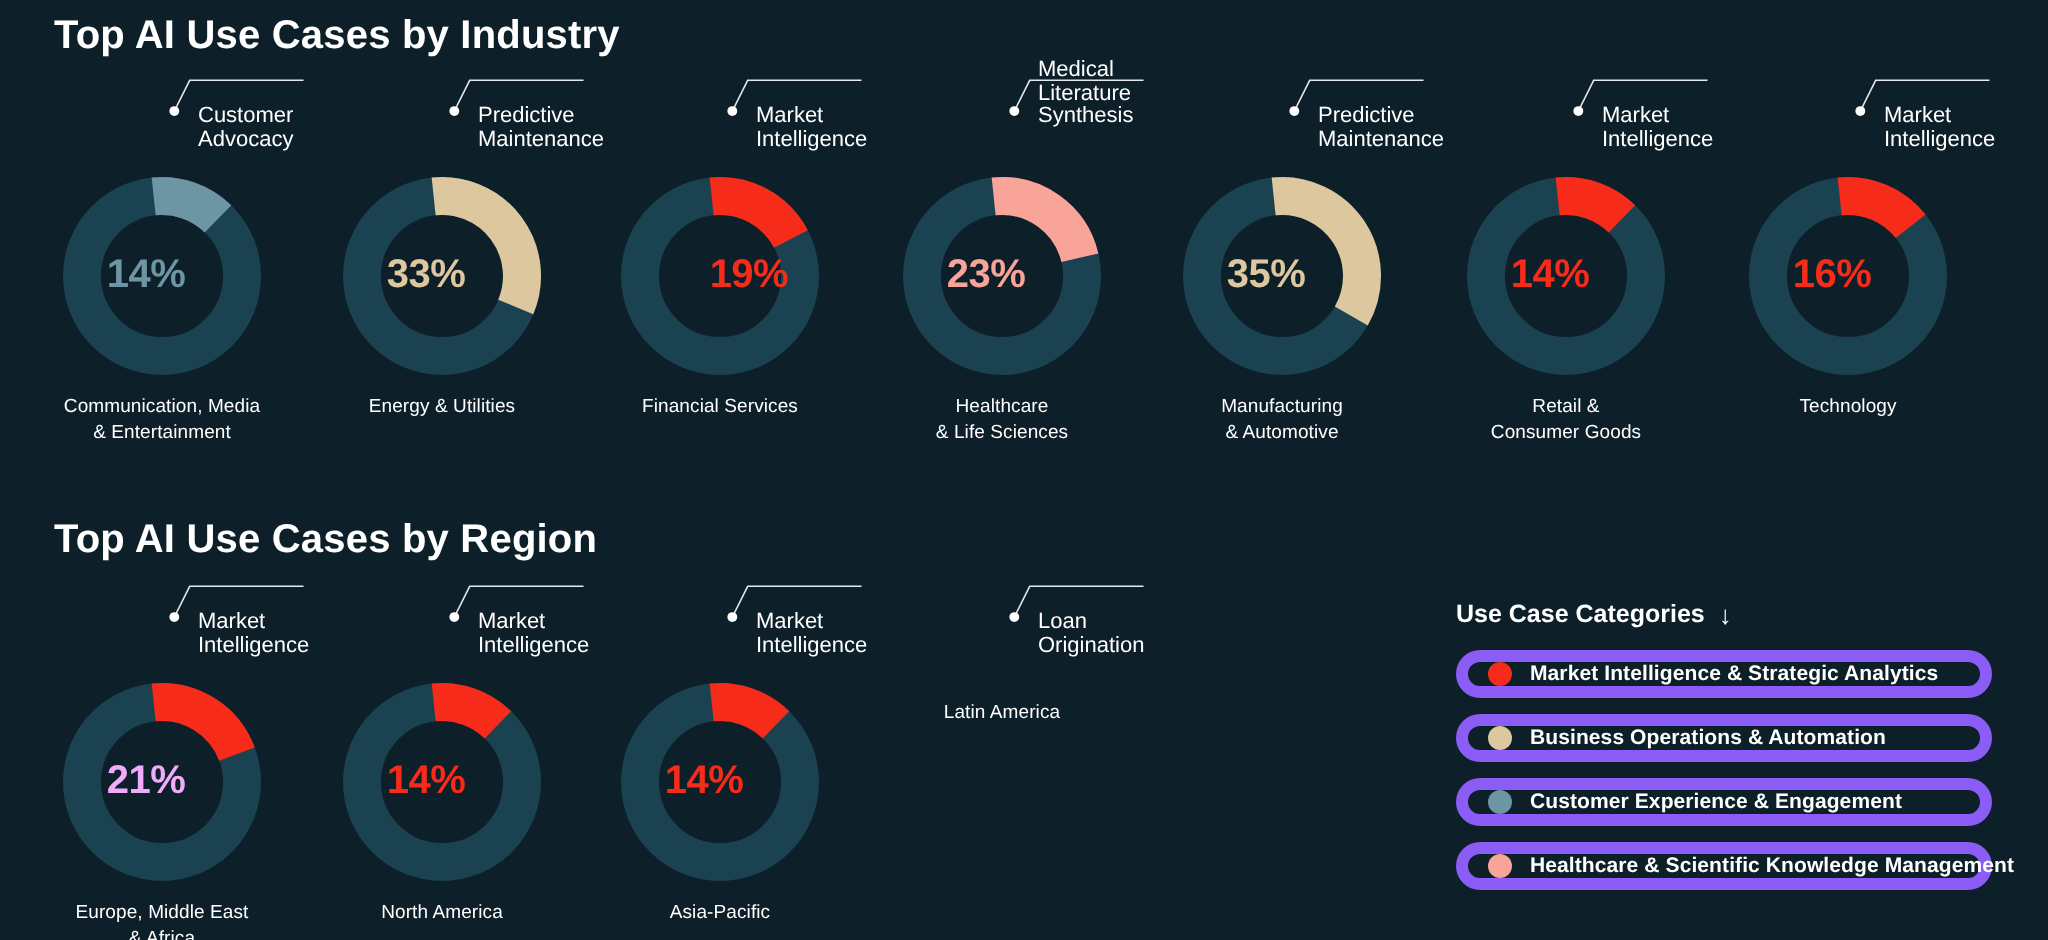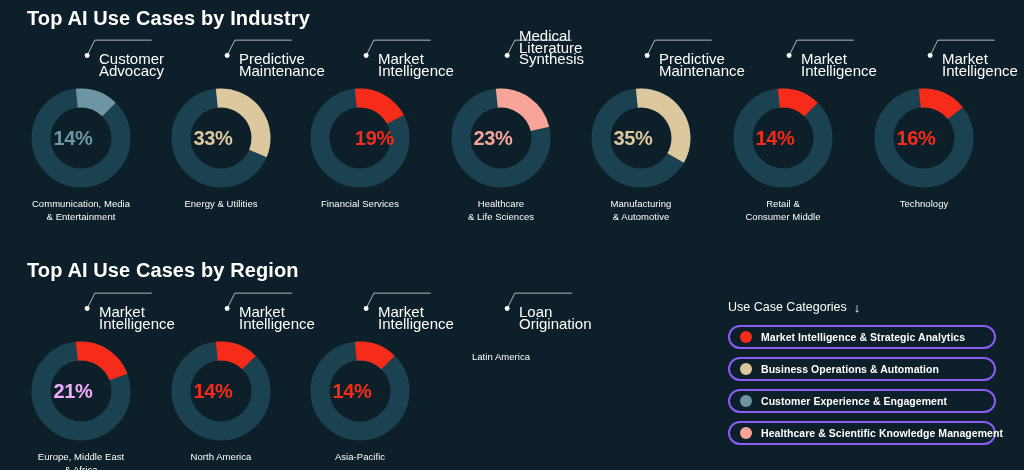--- a/index.html
+++ b/index.html
@@ -44,21 +44,21 @@
   }
 
   
   .lead-label {
     position: absolute;
     bottom: 100%;
     left: 50%;
     width: 150px;
     margin-bottom: 12px;
     color: #ffffff;
-    font-size: 15px;
+    font-size: 11px;
     font-weight: 500;
     line-height: 11.5px;
     text-align: left;
     padding-left: 18px;
   }
   .leader-svg {
     position: absolute;
     left: 50%;
     bottom: 100%;
     width: 130px;
@@ -74,32 +74,32 @@
     font-weight: 500;
     line-height: 12.5px;
     letter-spacing: 0.05px;
   }
 
   
   #legend { position: absolute; left: 728px; top: 300px; width: 268px; }
   .legend-title {
     color: #ffffff;
     font-size: 12.5px;
-    font-weight: 400;
+    font-weight: 700;
     margin-bottom: 11px;
     display: flex;
     align-items: center;
     gap: 7px;
   }
   .legend-arrow { font-size: 13px; color: #ffffff; line-height: 1; }
   .legend-pill {
     display: flex;
     align-items: center;
     gap: 9px;
-    border: 2px solid #8b5cf6;
+    border: 6px solid #8b5cf6;
     border-radius: 999px;
     padding: 5px 13px 5px 10px;
     margin-bottom: 8px;
     height: 24px;
   }
   .legend-dot {
     width: 12px; height: 12px;
     border-radius: 50%;
     flex: 0 0 12px;
   }
@@ -202,21 +202,21 @@
           <path d="M 8 32 L 18 12 L 92 12" stroke="#e4e9eb" stroke-width="1" fill="none"></path>
           <circle cx="8" cy="32" r="3.2" fill="#ffffff"></circle>
         </svg>
         <div class="donut-svgwrap">
           <svg viewBox="0 0 100 100">
             <circle cx="50" cy="50" r="40" fill="none" stroke="#1b4250" stroke-width="19"></circle>
             <path d="M 45.818861469293864 10.219124185269067 A 40 40 0 0 1 77.98653362053462 21.42109281468786" fill="none" stroke="#f62b19" stroke-width="19"></path>
           </svg>
           <div class="donut-value" style="color: rgb(246, 43, 25);">14%</div>
         </div>
-        <div class="donut-caption"><span>Retail &amp;</span><br><span>Consumer Middle</span></div>
+        <div class="donut-caption"><span>Retail &amp;</span><br><span>Consumer Goods</span></div>
       </div>
       <div class="donut" style="left: 829px; top: 88px;">
         <div class="lead-label" style="margin-bottom: 12px;"><span>Market</span><br><span>Intelligence</span></div>
         <svg class="leader-svg" viewBox="0 0 130 34">
           <path d="M 8 32 L 18 12 L 92 12" stroke="#e4e9eb" stroke-width="1" fill="none"></path>
           <circle cx="8" cy="32" r="3.2" fill="#ffffff"></circle>
         </svg>
         <div class="donut-svgwrap">
           <svg viewBox="0 0 100 100">
             <circle cx="50" cy="50" r="40" fill="none" stroke="#1b4250" stroke-width="19"></circle>

